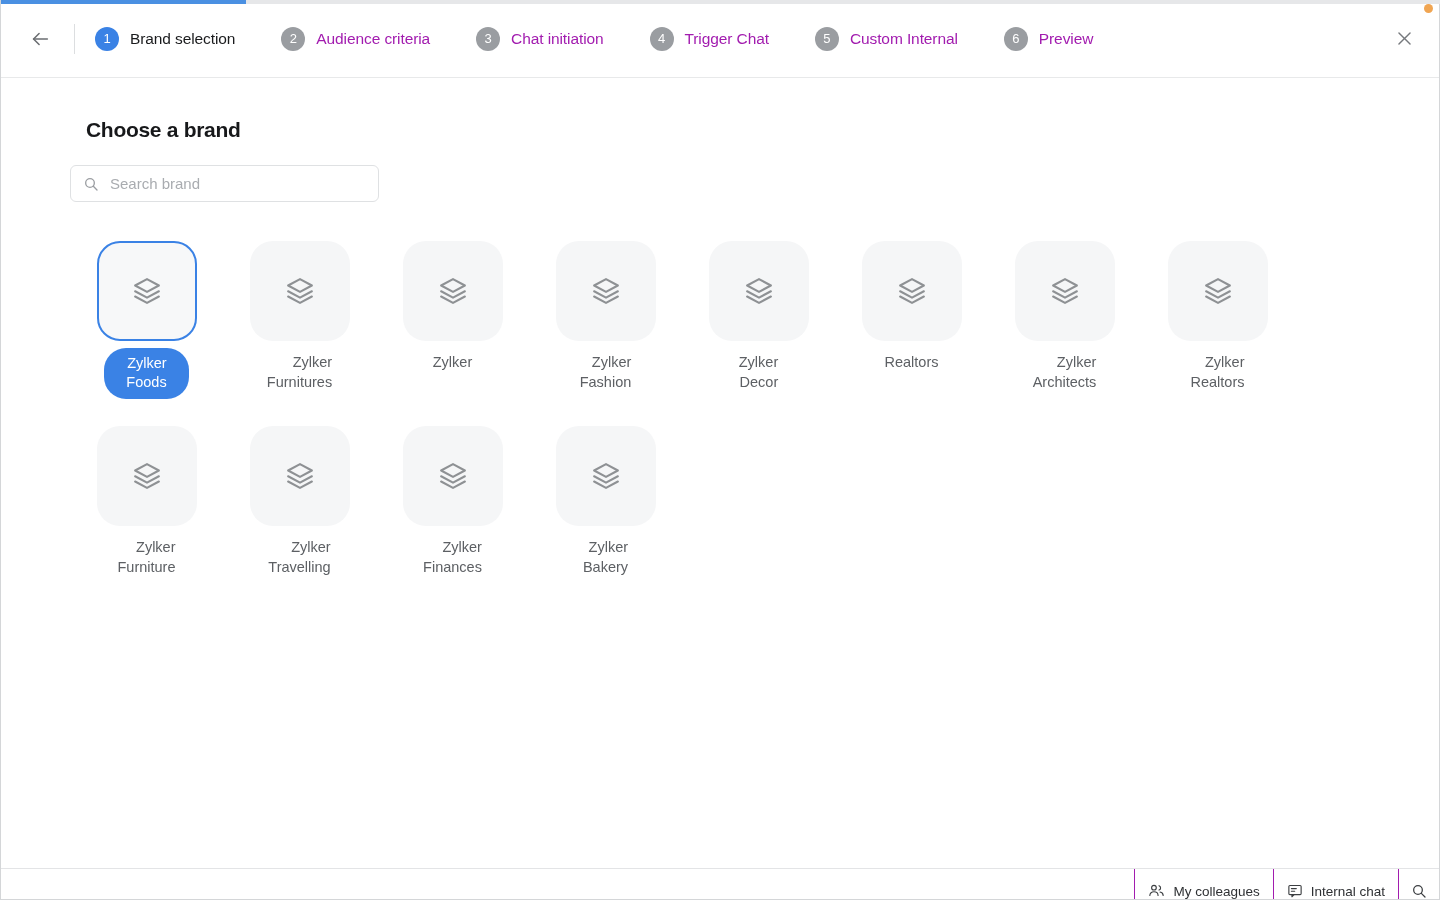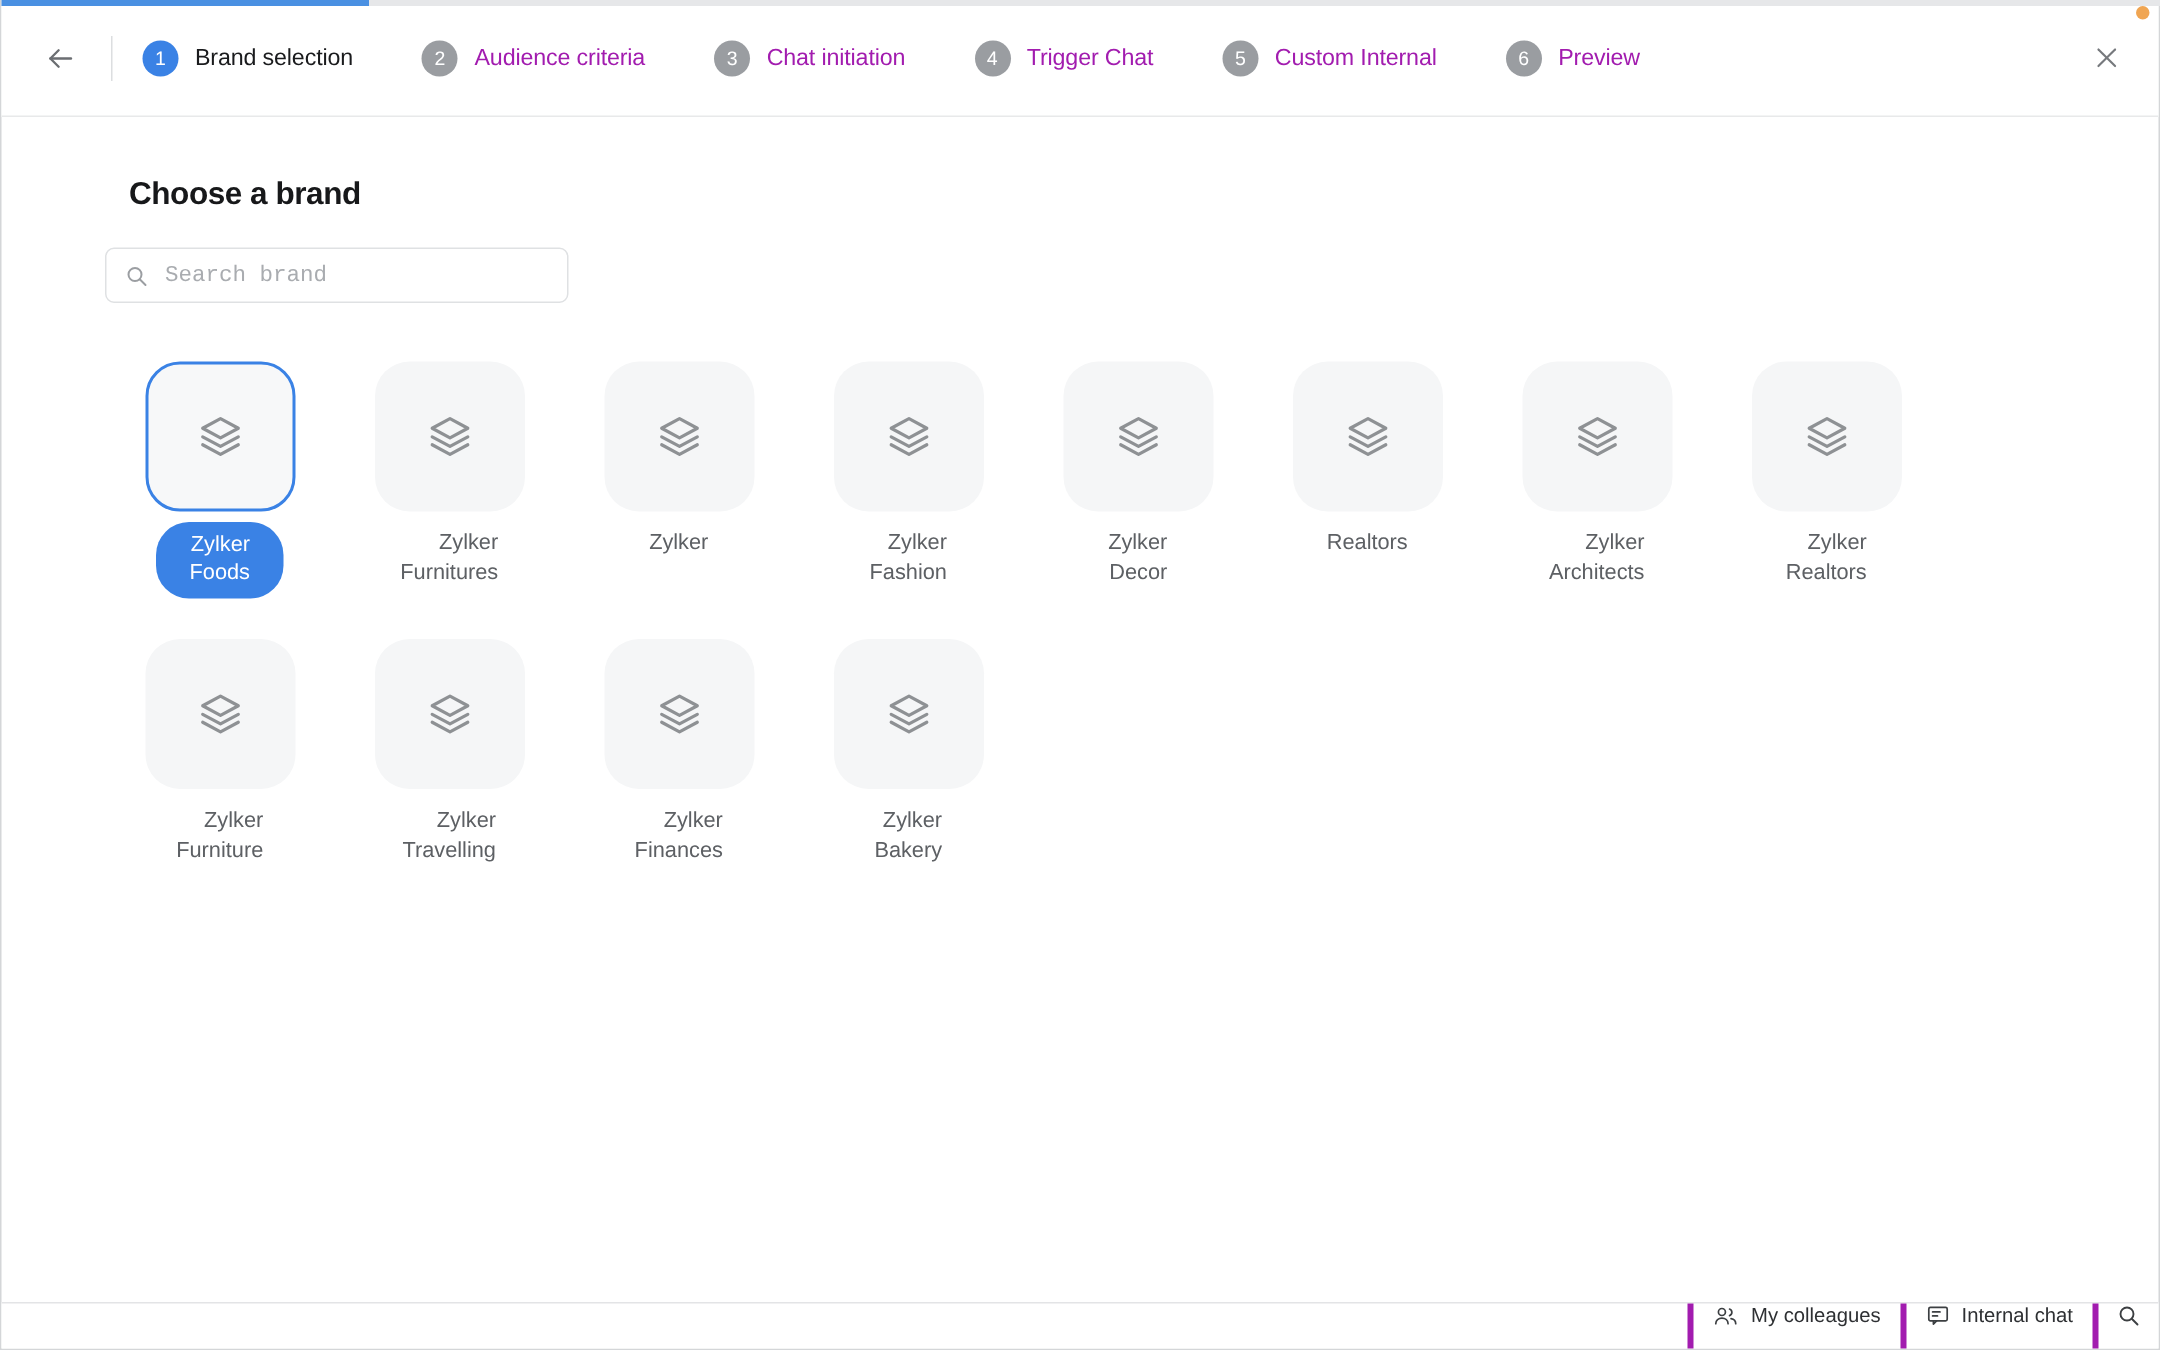--- a/index.html
+++ b/index.html
@@ -133,21 +133,21 @@
     padding: 0 12px;
     gap: 11px;
     background: #fff;
     margin-bottom: 39px;
   }
   .search-wrap svg { flex: 0 0 auto; color: #9b9ea2; }
   .search-input {
     border: none;
     outline: none;
     font-size: 15px;
-    font-family: Liberation Mono, monospace;
+    font-family: Liberation Sans, sans-serif;
     color: #3a3c3f;
     width: 100%;
     background: transparent;
   }
   .search-input::placeholder { color: #a9acb0; }
 
   
   .brand-grid {
     display: grid;
     grid-template-columns: repeat(8, 153px);
@@ -197,24 +197,24 @@
     height: 31px;
     min-height: 31px;
     border-top: 1px solid #e3e4e6;
     background: #ffffff;
     display: flex;
     justify-content: flex-end;
     align-items: stretch;
   }
   .footer-item {
     display: flex;
-    align-items: flex-start;
+    align-items: flex-end;
     gap: 8px;
     padding: 0 13px;
-    border-left: 4px solid #a21caf;
+    border-left: 1px solid #a21caf;
     font-size: 13.5px;
     color: #2e3033;
     cursor: pointer;
     white-space: nowrap;
   }
   .footer-item svg { flex: 0 0 auto; color: #3c3f42; }
   .footer-item.icon-only { padding: 0 12px; }
 </style>
 </head>
 <body>

